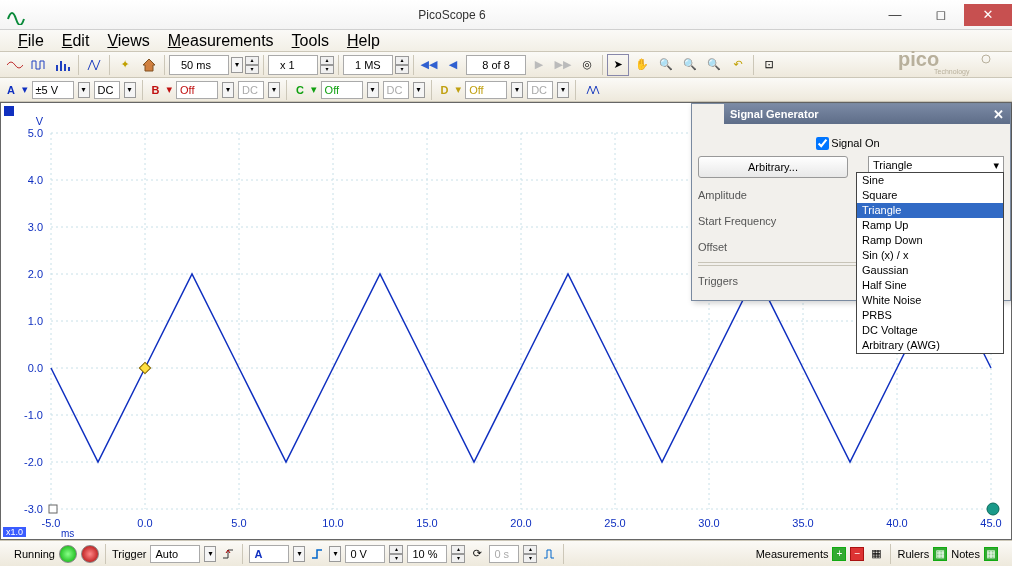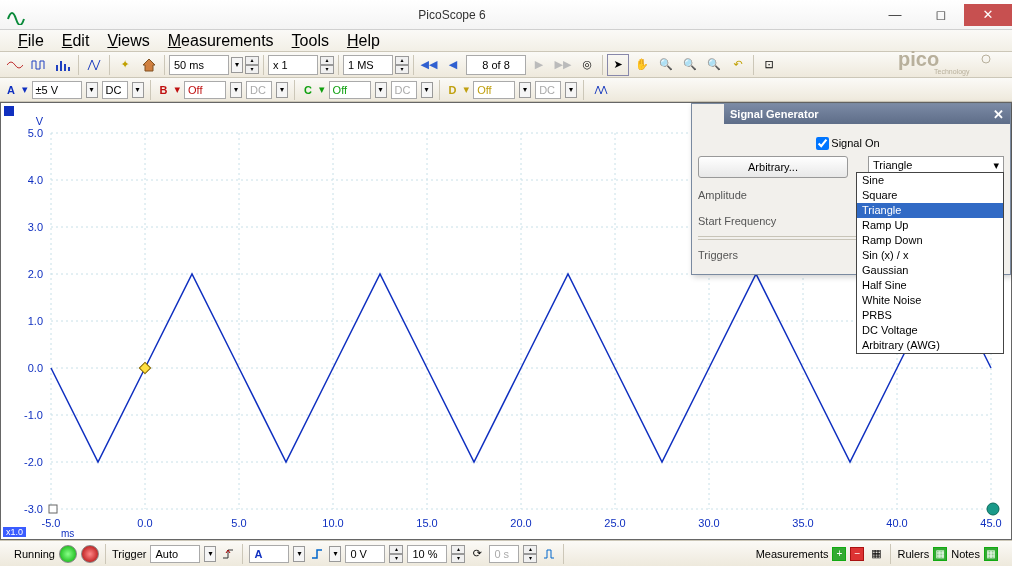--- a/index.html
+++ b/index.html
@@ -11,21 +11,21 @@
 .titlebar .win-btn { width: 46px; height: 22px; display: flex; align-items: center; justify-content: center; font-size: 13px; color: #333; }
 .titlebar .win-btn.close { background: #c75050; color: #fff; width: 48px; height: 22px; }
 
 .menubar { height: 22px; background: linear-gradient(#fbfaf7,#f2efe6); border-bottom: 1px solid #ccc7b8; display: flex; align-items: center; padding: 0 18px; font-size: 16px; gap: 18px; }
 .menubar span { text-decoration: underline; text-decoration-color: transparent; cursor: default; }
 .menubar span u { text-decoration: underline; }
 
 .toolbar1 { height: 26px; background: linear-gradient(#fbfaf7,#eee9dc); border-bottom: 1px solid #ccc7b8; display: flex; align-items: center; padding: 0 4px; gap: 2px; }
 .tb-btn { width: 22px; height: 22px; border: 1px solid transparent; display: flex; align-items: center; justify-content: center; font-size: 11px; }
 .tb-sep { width: 1px; height: 20px; background: #ccc7b8; margin: 0 2px; }
-.tb-input { height: 20px; border: 1px solid #aaa; background: #fff; font-size: 11px; padding: 0 4px; display: flex; align-items: center; }
+.tb-input { height: 20px; border: 1px solid #aaa; background: #fff; font-size: 11px; padding: 0 11px; display: flex; align-items: center; }
 .tb-spin { display: flex; flex-direction: column; width: 14px; }
 .tb-spin div { height: 9px; border: 1px solid #999; font-size: 6px; text-align: center; line-height: 7px; background: #f0f0f0; }
 .logo { margin-left: auto; padding-right: 10px; }
 
 .ch-bar { height: 24px; background: linear-gradient(#fbfaf7,#eee9dc); border-bottom: 1px solid #ccc7b8; display: flex; align-items: center; padding: 0 4px; gap: 4px; font-size: 11px; }
 .ch-label { font-weight: bold; width: 14px; text-align: center; }
 .ch-label.a { color: #1030c0; }
 .ch-label.b { color: #c01010; }
 .ch-label.c { color: #10a010; }
 .ch-label.d { color: #c0a010; }
@@ -166,21 +166,21 @@
       <text x="0" y="16" font-family="Arial" font-size="20" font-weight="bold" fill="#b8b09c">pico</text>
       <text x="36" y="24" font-family="Arial" font-size="7" fill="#b8b09c">Technology</text>
       <circle cx="88" cy="9" r="4" fill="none" stroke="#b8b09c"></circle>
     </svg>
   </div>
 </div>
 
 <div class="ch-bar">
   <span class="ch-label a">A</span>
   <span style="color:#1030c0">▾</span>
-  <div class="ch-sel" style="width:50px">
+  <div class="ch-sel" style="width:42px">
       <span>±5 V</span>
     </div>
   <div class="dd">▾</div>
   <div class="ch-sel" style="width:26px">
       <span>DC</span>
     </div>
   <div class="dd">▾</div>
   <div class="tb-sep"></div>
   <span class="ch-label b">B</span>
   <span style="color:#c01010">▾</span>
@@ -292,20 +292,23 @@
               <span>▾</span>
           </div>
         </div>
       </div>
       <div class="siggen-row">
           <span class="siggen-label">Amplitude</span>
         </div>
       <div class="siggen-row">
           <span class="siggen-label">Start Frequency</span>
         </div>
+      <div class="siggen-row">
+          <span class="siggen-label">Offset</span>
+        </div>
       <div class="siggen-hr"></div>
       <div class="siggen-hr"></div>
       <div class="siggen-row">
           <span class="siggen-label">Triggers</span>
         </div>
     </div>
     <div class="siggen-dropdown" id="siggen-dropdown">
         <div>Sine</div>
         <div>Square</div>
         <div class="sel">Triangle</div>

